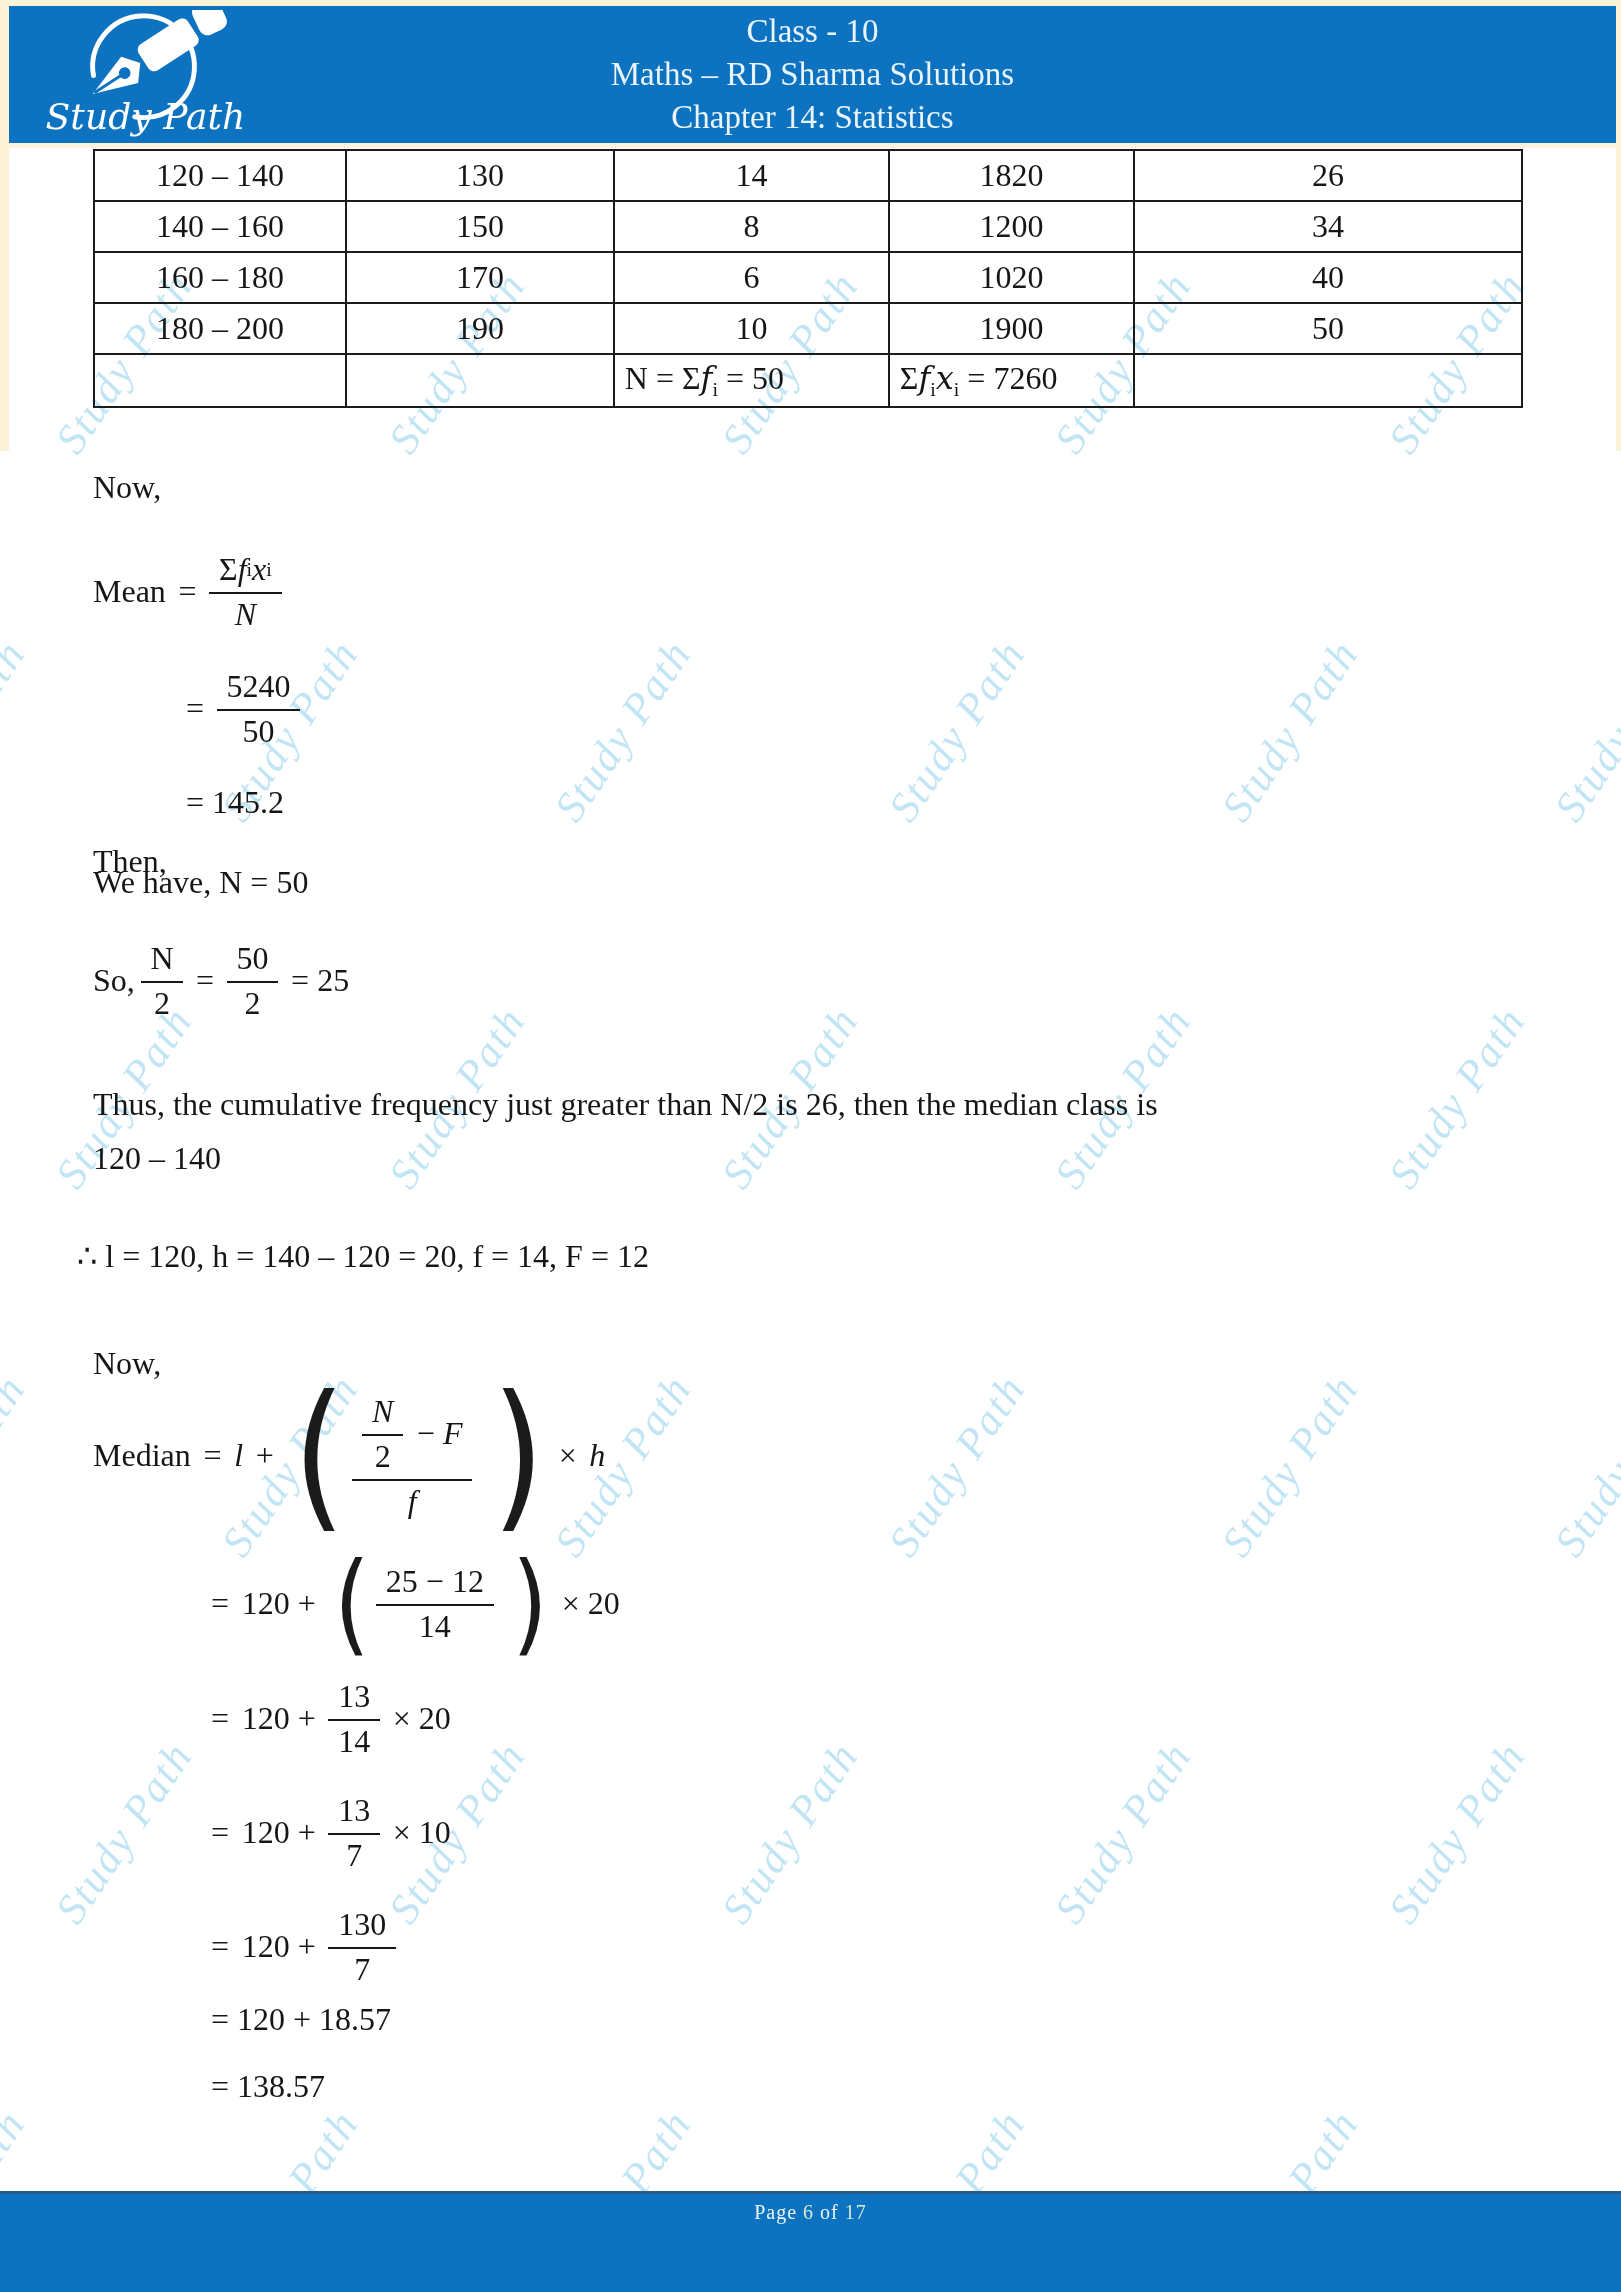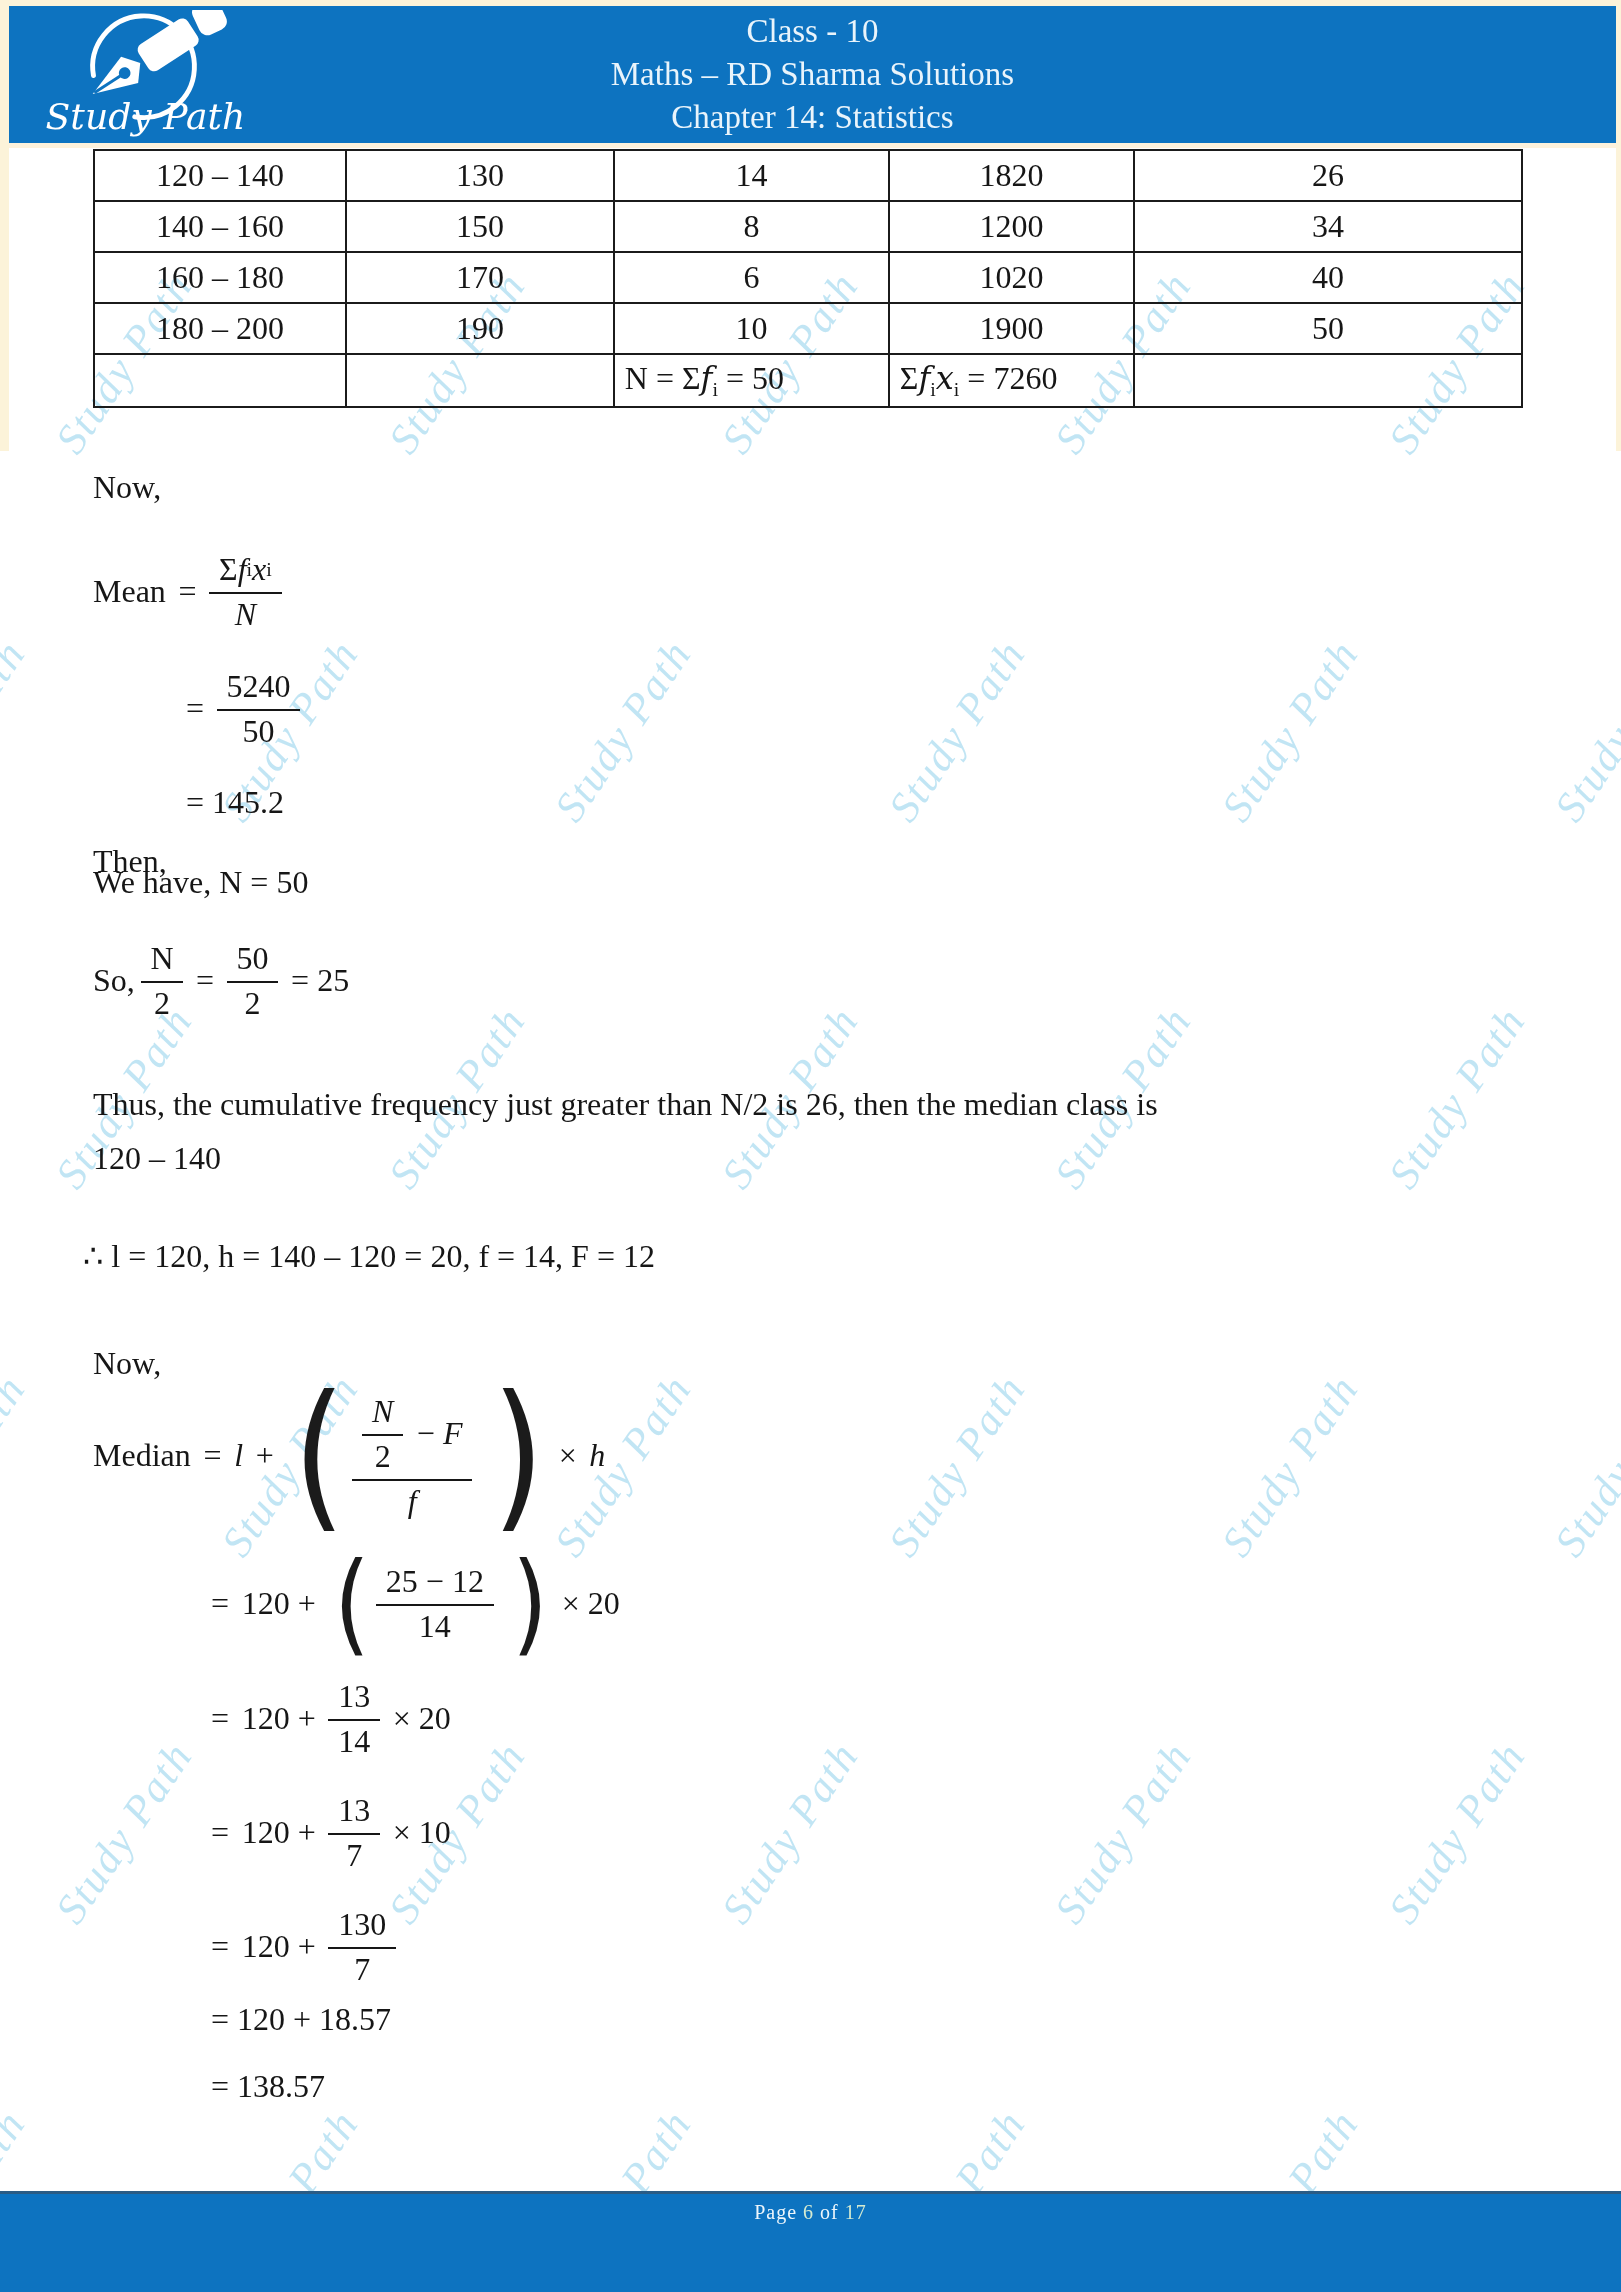--- a/index.html
+++ b/index.html
@@ -212,21 +212,21 @@
       <span class="den">2</span>
     </span>
     <span class="tok">= 25</span>
   </div>
 
   <div class="para" style="left:93px;top:1078px;width:1392px;">
     <span>Thus, the cumulative frequency just greater than N/2 is 26, then the median class is</span><br>
     <span>120 – 140</span>
   </div>
 
-  <div class="mline" style="left:83px;top:1237px;justify-content:flex-end;">
+  <div class="mline" style="left:77px;top:1237px;justify-content:flex-end;">
     <span class="tok">∴ l = 120, h = 140 – 120 = 20, f = 14, F = 12</span>
   </div>
 
   <div class="mline" style="left:93px;top:1345px;">
     <span class="tok">Now,</span>
   </div>
 
   <div class="mline" style="left:93px;top:1392px;">
     <span class="tok">Median</span>
     <span class="tok">=</span>

